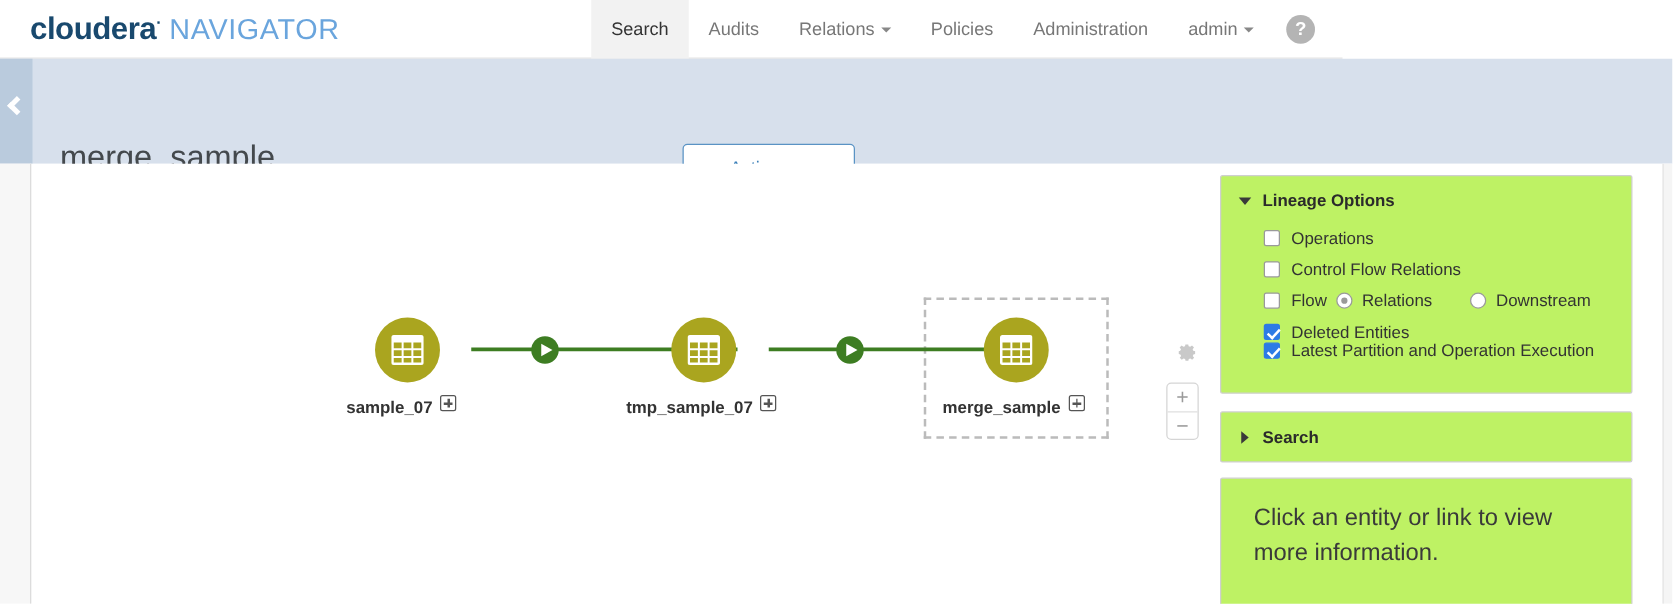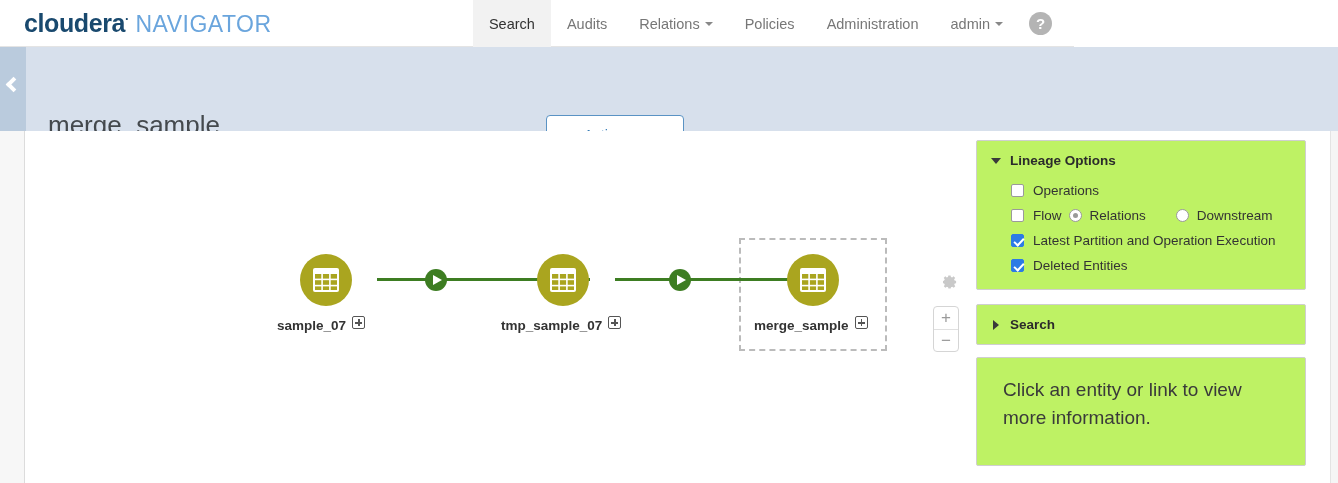--- a/index.html
+++ b/index.html
@@ -365,40 +365,44 @@
           <span class="chev down"></span>
           <span>Lineage Options</span>
         </div>
         <div class="opt-list">
 
           <div class="opt-row">
             <span class="cb"></span>
             <span>Operations</span>
           </div>
 
+          <div class="opt-row">
+            <span class="cb"></span>
+            <span>Control Flow Relations</span>
+          </div>
 
           <div class="opt-row">
             <span class="cb"></span>
             <span>Flow</span>
             <span class="rb selected"></span>
             <span>Relations</span>
             <span class="rb sp"></span>
             <span>Downstream</span>
           </div>
 
+          <div class="opt-row" style="margin-bottom:0;">
+            <span class="cb checked"></span>
+            <span>Deleted Entities</span>
+          </div>
+
           <div class="opt-row">
             <span class="cb checked"></span>
             <span>Latest Partition and Operation Execution</span>
           </div>
 
-          <div class="opt-row" style="margin-bottom:0;">
-            <span class="cb checked"></span>
-            <span>Deleted Entities</span>
-          </div>
-
         </div>
       </div>
 
       <div class="card search-card">
         <div class="card-head">
           <span class="chev right"></span>
           <span>Search</span>
         </div>
       </div>
 

